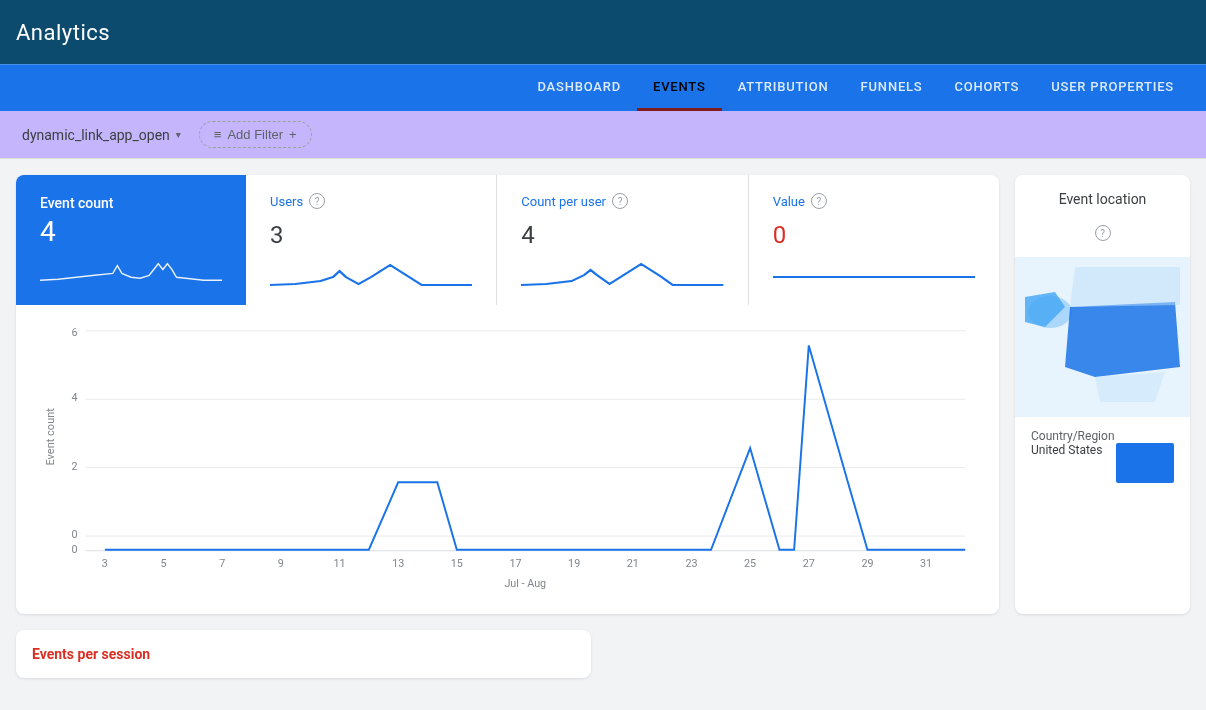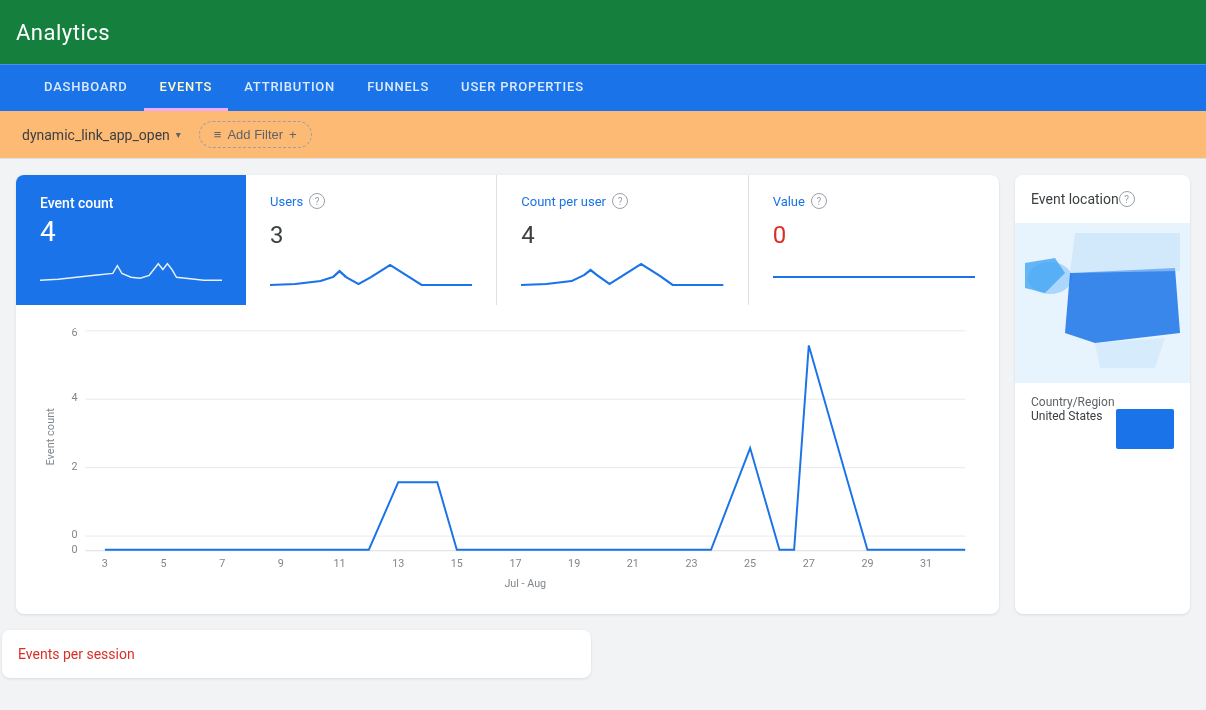--- a/index.html
+++ b/index.html
@@ -1,57 +1,58 @@
 <!DOCTYPE html>
 <html><head>
   <meta charset="utf-8">
   <style>
     * { box-sizing: border-box; margin: 0; padding: 0; }
     body { font-family: 'Roboto', Arial, sans-serif; background: #f1f3f4; color: #3c4043; font-size: 13px; }
 
     
     .top-bar {
-      background: #15803d;
+      background: #0c4a6e;
       padding: 0 16px;
       display: flex;
       align-items: center;
       height: 64px;
     }
     .app-title {
       color: white;
       font-size: 22px;
       font-weight: 400;
       letter-spacing: 0.5px;
     }
 
     
     .nav-bar {
       background: #1a73e8;
       display: flex;
-      padding: 0 28px;
+      padding: 0 16px;
       border-top: 1px solid rgba(255,255,255,0.2);
+      justify-content: flex-end;
     }
     .nav-item {
       color: rgba(255,255,255,0.85);
       font-size: 13px;
       font-weight: 500;
       letter-spacing: 0.8px;
       padding: 14px 16px;
       cursor: pointer;
       text-transform: uppercase;
       position: relative;
     }
     .nav-item.active {
-      color: #fef9c3;
-      border-bottom: 3px solid #f0abfc;
+      color: #000000;
+      border-bottom: 3px solid #7f1d1d;
     }
 
     
     .filter-bar {
-      background: #fdba74;
+      background: #c4b5fd;
       padding: 10px 16px;
       display: flex;
       align-items: center;
       gap: 12px;
       border-bottom: 1px solid #e0e0e0;
     }
     .dropdown-selector {
       display: flex;
       align-items: center;
       gap: 6px;
@@ -174,21 +175,22 @@
       border-radius: 8px;
       box-shadow: 0 1px 3px rgba(0,0,0,0.1);
       overflow: hidden;
     }
     .right-panel-header {
       padding: 16px;
       font-size: 14px;
       color: #3c4043;
       display: flex;
       align-items: center;
-      gap: 0;
+      gap: 18px;
+      flex-direction: column;
     }
 
     .map-container {
       width: 100%;
       height: 160px;
       position: relative;
       overflow: hidden;
       background: #e8f0fe;
     }
 
@@ -209,21 +211,22 @@
       width: 80px;
     }
     .country-bar {
       height: 40px;
       background: #1a73e8;
       border-radius: 2px;
     }
 
     
     .bottom-section {
-      padding: 0 2px 16px;
+      padding: 0 16px 16px;
+      font-weight: bold;
     }
     .bottom-card {
       background: white;
       border-radius: 8px;
       box-shadow: 0 1px 3px rgba(0,0,0,0.1);
       padding: 16px;
       width: 49%;
     }
     .bottom-card-title {
       font-size: 14px;
@@ -245,20 +248,21 @@
 
 <div class="top-bar">
   <span class="app-title">Analytics</span>
 </div>
 
 <nav class="nav-bar">
   <div class="nav-item">DASHBOARD</div>
   <div class="nav-item active">EVENTS</div>
   <div class="nav-item">ATTRIBUTION</div>
   <div class="nav-item">FUNNELS</div>
+  <div class="nav-item">COHORTS</div>
   <div class="nav-item">USER PROPERTIES</div>
 </nav>
 
 <div class="filter-bar">
   <div class="dropdown-selector">
     <span>dynamic_link_app_open</span>
     <span class="chevron-down">▾</span>
   </div>
   <button class="add-filter-btn">
     <span>≡</span>

